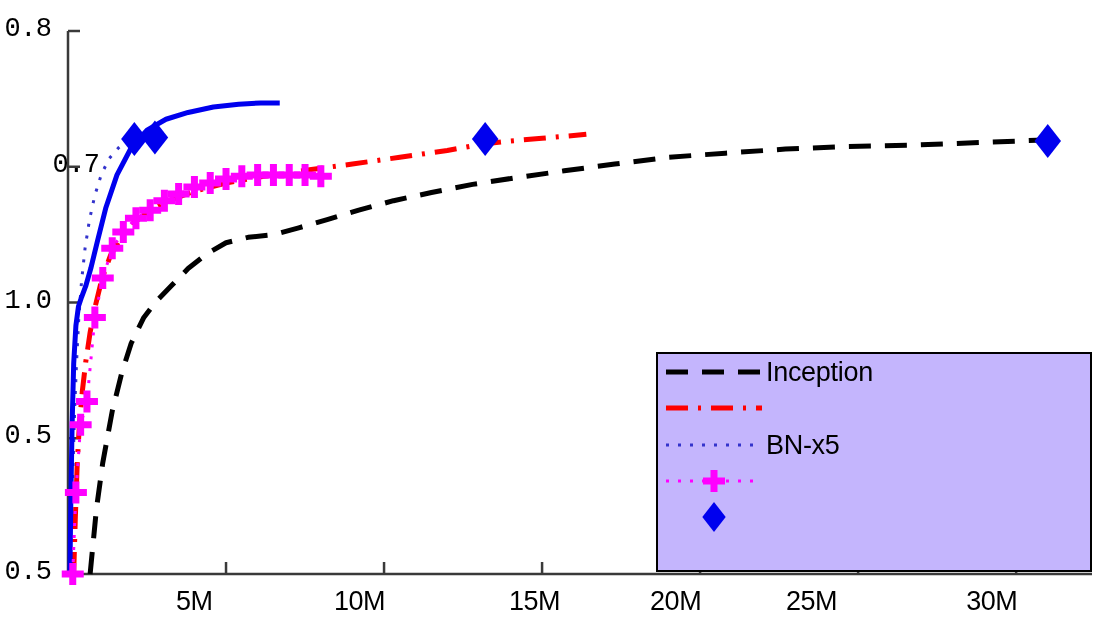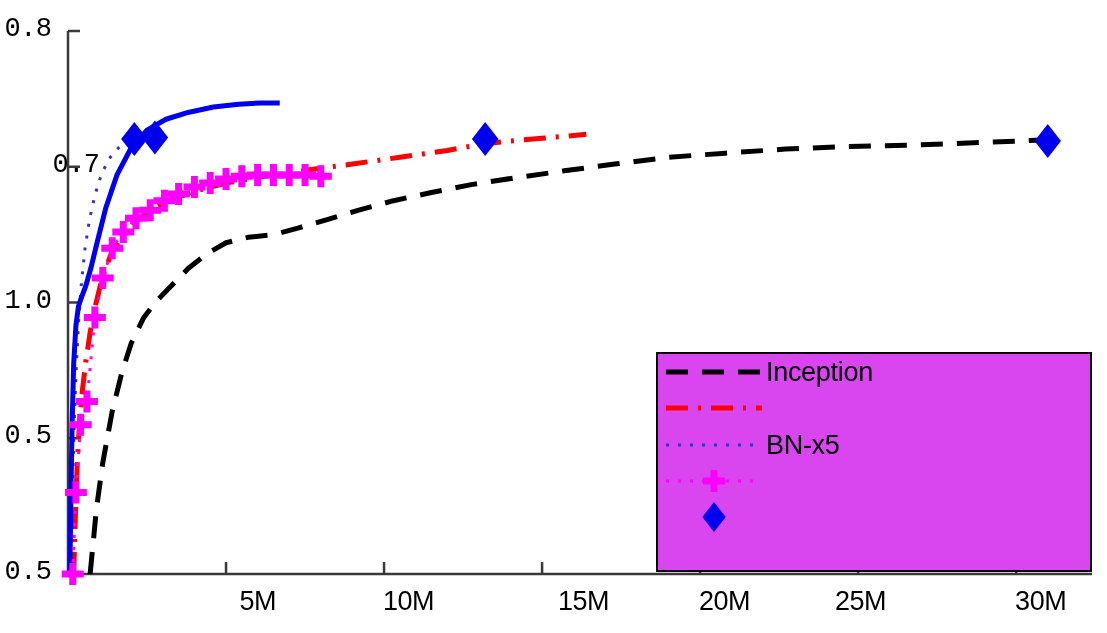--- a/index.html
+++ b/index.html
@@ -6,25 +6,25 @@
   body{width:1107px;height:633px;font-family:"Liberation Sans",sans-serif;overflow:hidden;}
   #root{position:relative;width:1107px;height:633px;background:#fff;}
 
   .plot-svg{position:absolute;left:0;top:0;width:1107px;height:633px;}
 
   .ytick-label,.xtick-label{
     position:absolute;color:#000;font-size:27px;font-family:"Liberation Sans",sans-serif;
     white-space:nowrap;letter-spacing:-0.5px;
   }
   .ytick-label{text-align:center;font-family:Liberation Mono, monospace;}
-  .xtick-label{text-align:right;}
+  .xtick-label{text-align:left;}
 
   #legend{
     position:absolute;left:656px;top:352px;width:436px;height:220px;
-    background:#d946ef;border:2px solid #000;box-sizing:border-box;
+    background:#c4b5fd;border:2px solid #000;box-sizing:border-box;
     padding:0;
   }
   .legend-row{
     height:36.3px;display:flex;align-items:center;
   }
   .legend-sample{
     width:104px;height:30px;flex:0 0 104px;position:relative;margin-left:4px;
   }
   .legend-sample svg{position:absolute;left:0;top:0;}
   .legend-text{

